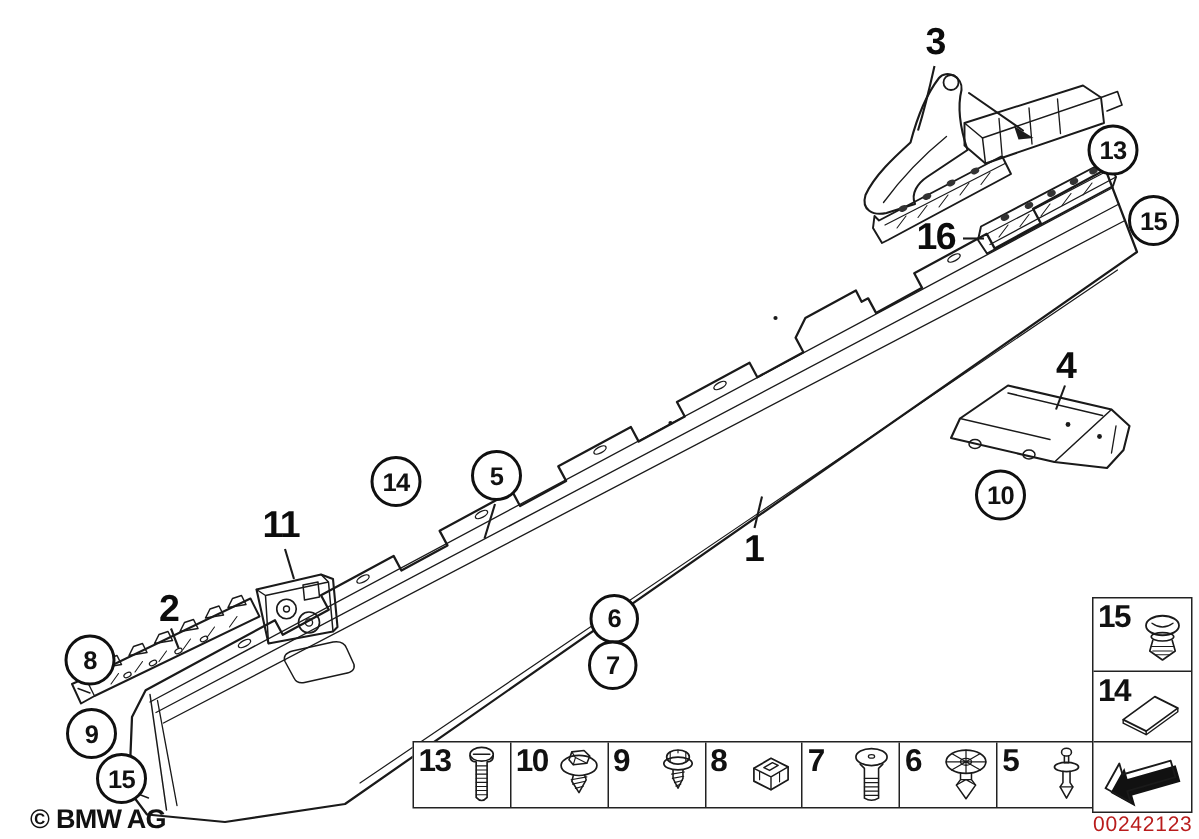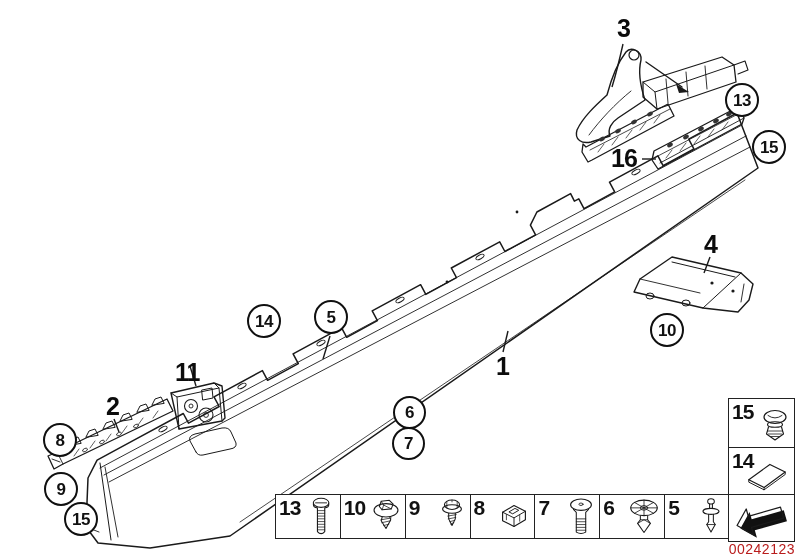--- a/index.html
+++ b/index.html
@@ -181,21 +181,21 @@
       <path d="M 330,336 L 323,359"></path>
       <path d="M 190,366 L 196,386"></path>
       <path d="M 114,419 L 119,432"></path>
     </g>
   </svg>
 
   <div class="pl" style="left:617px;top:16px;">3</div>
   <div class="pl" style="left:611px;top:146px;">16</div>
   <div class="pl" style="left:704px;top:232px;">4</div>
   <div class="pl" style="left:496px;top:354px;">1</div>
-  <div class="pl" style="left:175px;top:360px;">11</div>
+  <div class="pl" style="left:175px;top:338px;">11</div>
   <div class="pl" style="left:106px;top:394px;">2</div>
 
   <div class="cc" style="left:725px;top:83px;">13</div>
   <div class="cc" style="left:752px;top:130px;">15</div>
   <div class="cc" style="left:650px;top:313px;">10</div>
   <div class="cc" style="left:247px;top:304px;">14</div>
   <div class="cc" style="left:314px;top:300px;">5</div>
   <div class="cc sm" style="left:393px;top:396px;">6</div>
   <div class="cc sm" style="left:392px;top:427px;">7</div>
   <div class="cc" style="left:43px;top:423px;">8</div>
@@ -325,15 +325,16 @@
         <svg width="60" height="42" viewBox="0 0 60 44">
           <g transform="rotate(-16 30 23)">
             <polygon fill="#111" points="7.5,27 21.5,13 21.5,21 56.5,21 56.5,33 21.5,33 21.5,41 "></polygon>
             <polygon class="ln" stroke-width="1.3" fill="#fff" points="5,23 19,9 19,17 54,17 54,29 19,29 19,37"></polygon>
           </g>
         </svg>
       </span>
     </div>
   </div>
 
+  <div id="copyright">© BMW AG</div>
   <div id="imgnum">00242123</div>
 
 </div>
 
 </body></html>

